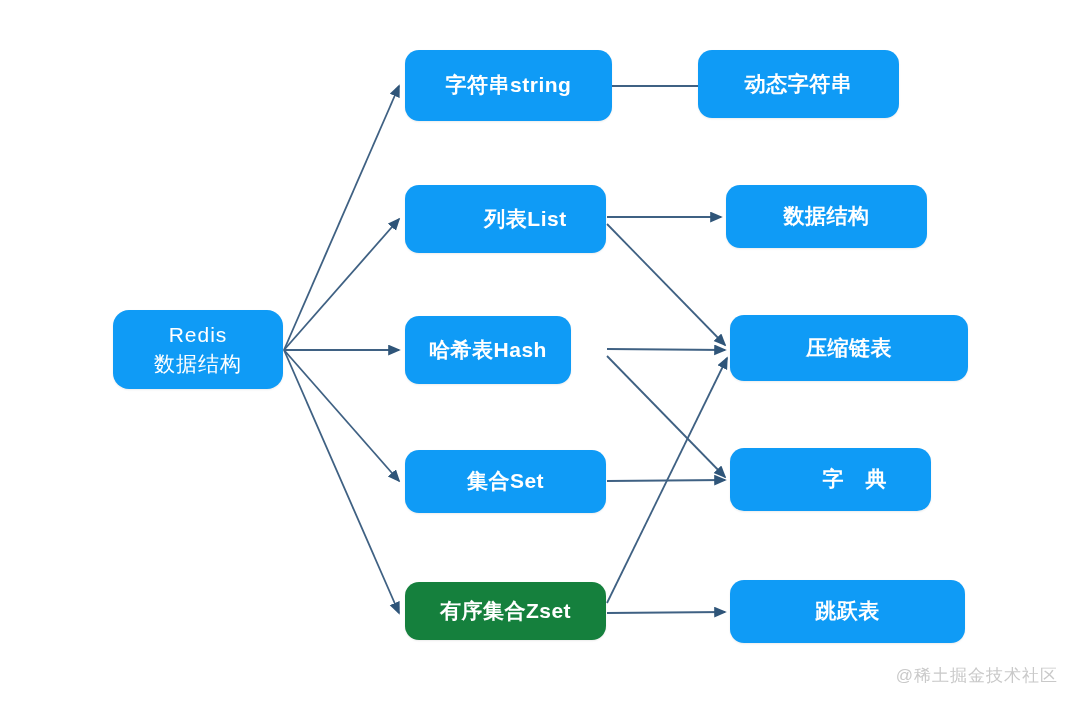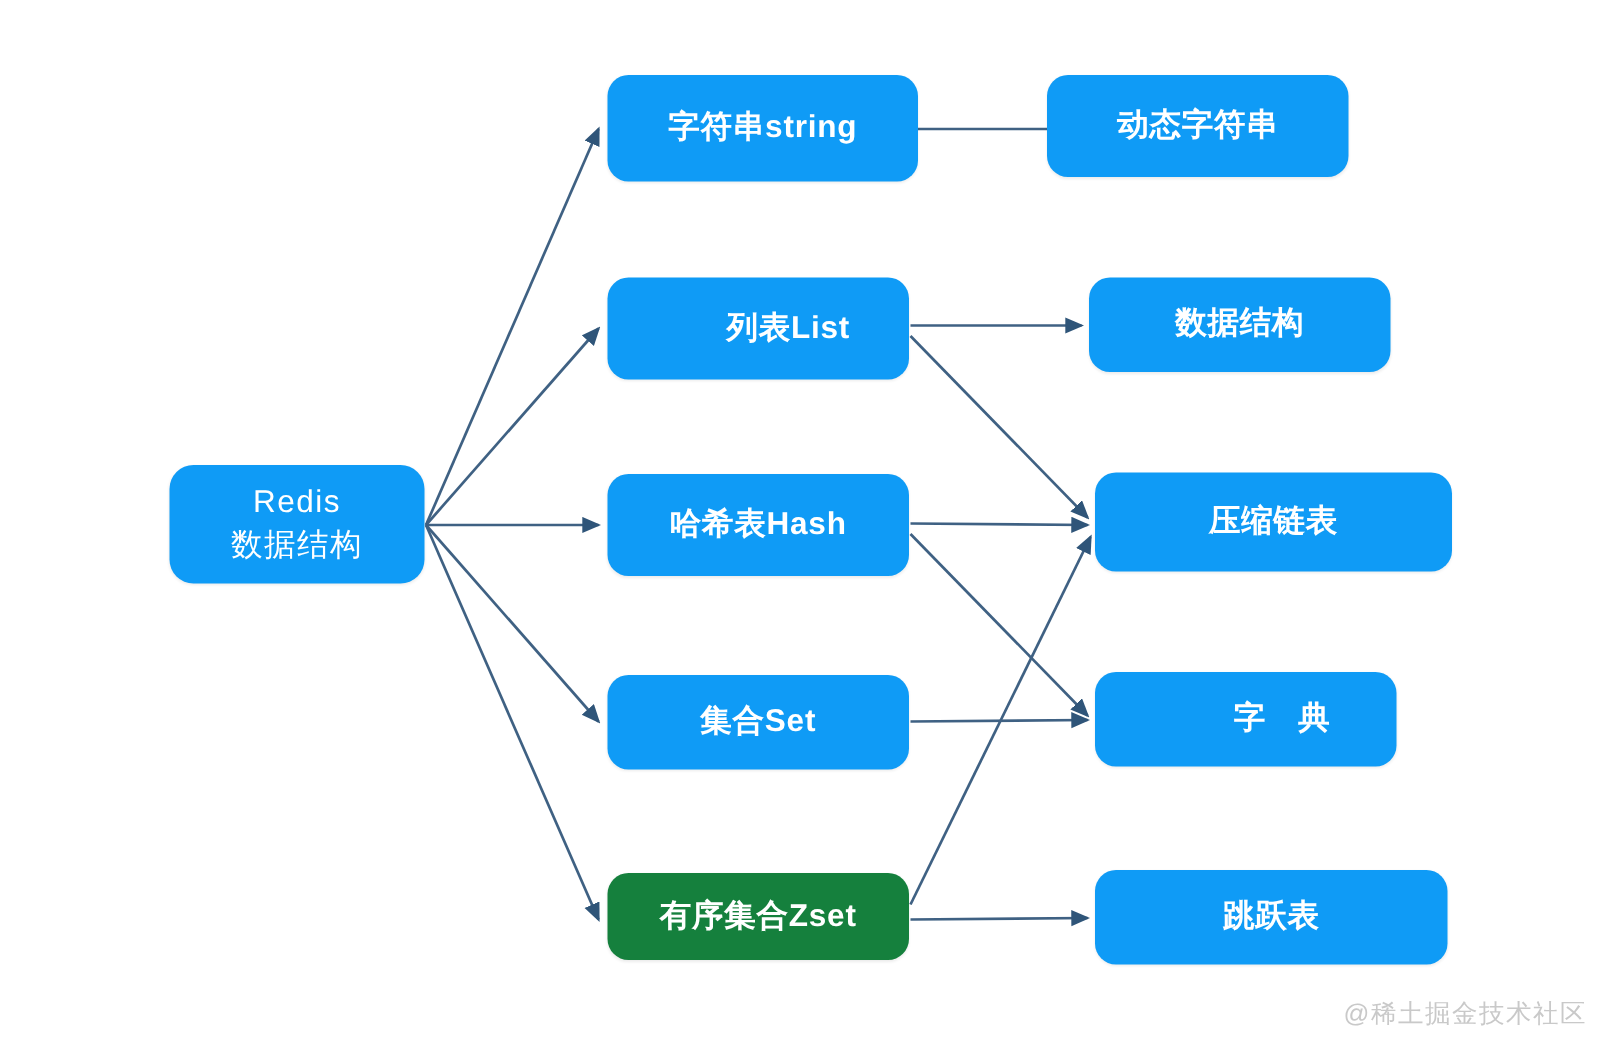--- a/index.html
+++ b/index.html
@@ -96,21 +96,21 @@
     </div>
   </div>
 
   <div id="type-nodes">
       <div class="node" id="node-string" style="left: 405px; top: 50px; width: 207px; height: 71px; background: rgb(15, 155, 246); color: rgb(255, 255, 255);">
         <span>字符串string</span>
       </div>
       <div class="node" id="node-list" style="left: 405px; top: 185px; width: 201px; height: 68px; background: rgb(15, 155, 246); color: rgb(255, 255, 255); padding-left: 40px;">
         <span>列表List</span>
       </div>
-      <div class="node" id="node-hash" style="left: 405px; top: 316px; width: 201px; height: 68px; background: rgb(15, 155, 246); color: rgb(255, 255, 255);">
+      <div class="node" id="node-hash" style="left: 405px; top: 316px; width: 166px; height: 68px; background: rgb(15, 155, 246); color: rgb(255, 255, 255);">
         <span>哈希表Hash</span>
       </div>
       <div class="node" id="node-set" style="left: 405px; top: 450px; width: 201px; height: 63px; background: rgb(15, 155, 246); color: rgb(255, 255, 255);">
         <span>集合Set</span>
       </div>
       <div class="node" id="node-zset" style="left: 405px; top: 582px; width: 201px; height: 58px; background: #15803d; color: rgb(255, 255, 255);">
         <span>有序集合Zset</span>
       </div>
     </div>
   <div id="impl-nodes">

